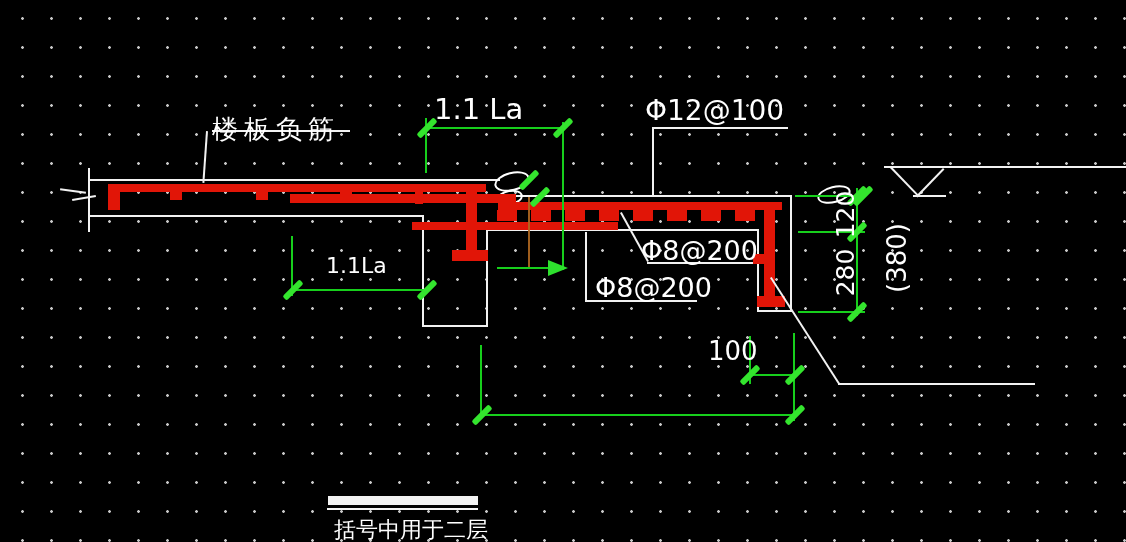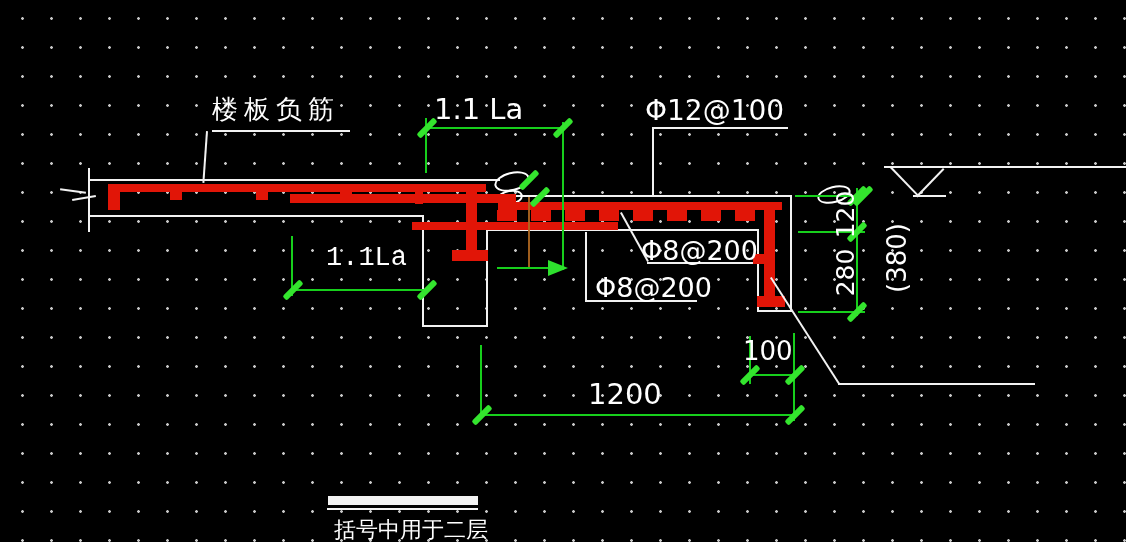--- a/index.html
+++ b/index.html
@@ -114,29 +114,28 @@
   <div class="wl" style="left:585px;top:232px;width:2px;height:70px;"></div>
   <div class="wl" style="left:585px;top:300px;width:112px;height:2px;"></div>
   <div class="wl" style="left:770px;top:278px;width:2px;height:126px;transform:rotate(-32.7deg);transform-origin:top left;"></div>
   <div class="wl" style="left:838px;top:383px;width:197px;height:2px;"></div>
 
   <div class="wl" style="left:884px;top:166px;width:242px;height:2px;"></div>
   <div class="wl" style="left:890px;top:168px;width:2px;height:39px;transform:rotate(-44deg);transform-origin:top left;"></div>
   <div class="wl" style="left:943px;top:168px;width:2px;height:39px;transform:rotate(44deg);transform-origin:top left;"></div>
   <div class="wl" style="left:913px;top:195px;width:33px;height:2px;"></div>
 
-  <div class="lbl" style="left:212px;top:92px;font-size:26px;letter-spacing:6px;">楼板负筋</div>
+  <div class="lbl" style="left:212px;top:112px;font-size:26px;letter-spacing:6px;">楼板负筋</div>
   <div class="lbl" style="left:434px;top:92px;font-size:29px;">1.1 La</div>
   <div class="lbl" style="left:645px;top:94px;font-size:28px;">Φ12@100</div>
   <div class="lbl" style="left:641px;top:235px;font-size:27px;">Φ8@200</div>
   <div class="lbl" style="left:595px;top:272px;font-size:27px;">Φ8@200</div>
-  <div class="lbl" style="left:326px;top:243px;font-size:27px;font-family:Liberation Mono, monospace;">1.1La</div>
+  <div class="lbl" style="left:326px;top:253px;font-size:22px;">1.1La</div>
   <div class="vtxt" style="left:813px;top:200px;font-size:25px;">120</div>
   <div class="vtxt" style="left:813px;top:258px;font-size:25px;">280</div>
   <div class="vtxt" style="left:865px;top:246px;font-size:26px;">(380)</div>
-  <div class="lbl" style="left:743px;top:336px;font-size:26px;">100</div>
-  <div class="lbl" style="left:588px;top:377px;font-size:29px;">1200</div>
+  <div class="lbl" style="left:708px;top:336px;font-size:26px;">100</div>
 
   <div class="wl" style="left:328px;top:496px;width:150px;height:9px;"></div>
   <div class="wl" style="left:327px;top:508px;width:151px;height:2px;"></div>
   <div class="lbl" style="left:334px;top:515px;font-size:22px;letter-spacing:0px;">括号中用于二层</div>
 
 </div>
 
 </body></html>

